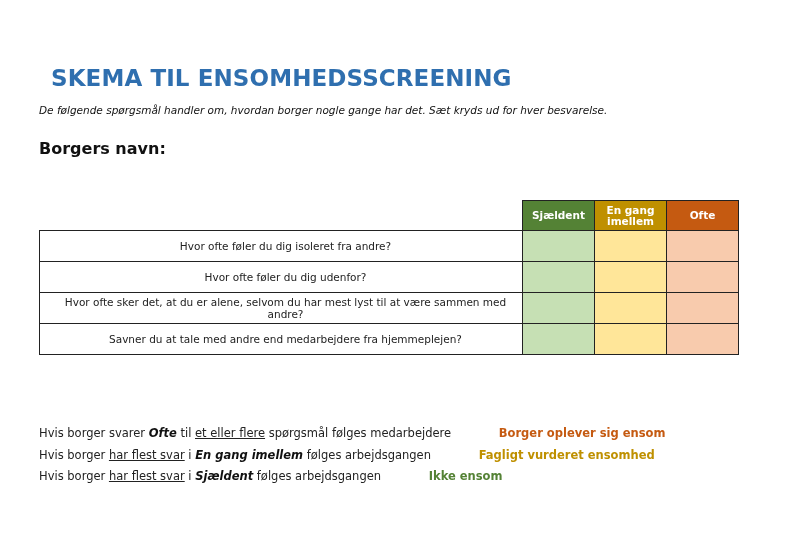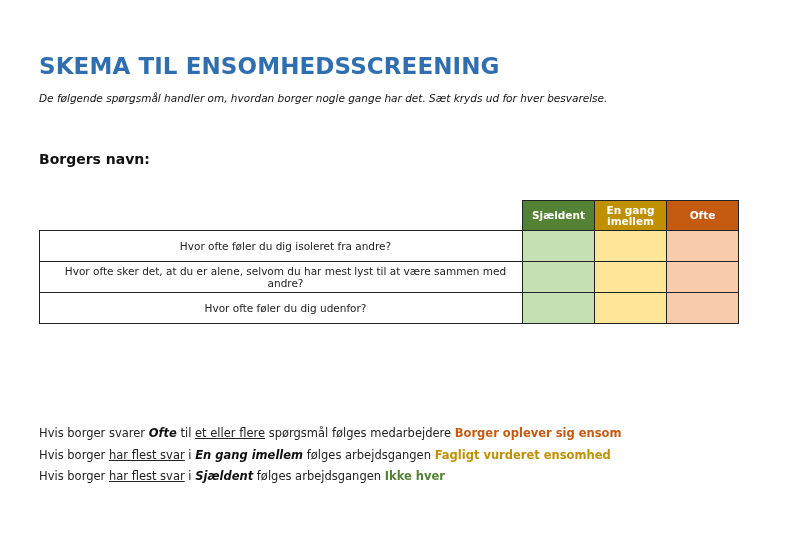--- a/index.html
+++ b/index.html
@@ -1,35 +1,35 @@
 <!DOCTYPE html>
 <html><head>
 <meta charset="utf-8">
 <style>
   html, body { margin:0; padding:0; background:#ffffff; }
   body { width:785px; height:538px; position:relative; overflow:hidden; font-family:"DejaVu Sans", sans-serif; color:#111; }
-  .title { position:absolute; left:39px; top:53px; font-size:23px; font-weight:bold; color:#2f6faf; letter-spacing:0.1px; margin:0; }
-  .intro { position:absolute; left:39px; top:92px; font-size:10.5px; font-style:italic; color:#111; }
-  .name-label { position:absolute; left:39px; top:139px; font-size:14px; font-weight:bold; color:#111;margin-top:12px; }
+  .title { position:absolute; left:39px; top:53px; font-size:23px; font-weight:bold; color:#2f6faf; letter-spacing:0.1px; margin:12px; }
+  .intro { position:absolute; left:39px; top:104px; font-size:10.5px; font-style:italic; color:#111; }
+  .name-label { position:absolute; left:39px; top:139px; font-size:16px; font-weight:bold; color:#111; }
   table.screen { position:absolute; left:39px; top:200px; border-collapse:collapse; font-size:10.5px; }
   table.screen td, table.screen th { border:1px solid #222; padding:0;text-align:center; }
   table.screen th.blank { border:none; border-bottom:1px solid #222; width:482px; }
   table.screen th.h { width:71px; height:29px; color:#fff; font-size:10.5px; font-weight:bold; text-align:center; line-height:11px; }
   th.h-s { background:#548235; }
   th.h-m { background:#bf9000; }
   th.h-o { background:#c55a11; }
   table.screen td.q { height:30px; padding-left:9px; width:473px; color:#222; }
   td.c-s { background:#c6e0b4; }
   td.c-m { background:#ffe699; }
   td.c-o { background:#f8cbad; }
   .rules { position:absolute; left:39px; top:424px; font-size:11.5px; color:#222; }
   .rule { height:21.5px; line-height:18px; white-space:nowrap; }
   .u { text-decoration:underline; }
   .bi { font-weight:bold; font-style:italic; color:#111; }
-  .res { font-weight:bold; }
+  .res { font-weight:bold;margin-left:44px; }
 </style>
 </head>
 <body>
 
 <h1 class="title">SKEMA TIL ENSOMHEDSSCREENING</h1>
 <div class="intro">De følgende spørgsmål handler om, hvordan borger nogle gange har det. Sæt kryds ud for hver besvarelse.</div>
 <div class="name-label">Borgers navn:</div>
 
 <table class="screen">
   <tbody>
@@ -39,37 +39,43 @@
     <th class="h h-m">En gang imellem</th>
     <th class="h h-o">Ofte</th>
   </tr>
   <tr>
     <td class="q">Hvor ofte føler du dig isoleret fra andre?</td>
     <td class="c-s"></td>
     <td class="c-m"></td>
     <td class="c-o"></td>
   </tr>
   <tr>
+    <td class="q">Hvor ofte føler du dig udenfor?</td>
+    <td class="c-s"></td>
+    <td class="c-m"></td>
+    <td class="c-o"></td>
+  </tr>
+  <tr>
     <td class="q">Hvor ofte sker det, at du er alene, selvom du har mest lyst til at være sammen med andre?</td>
     <td class="c-s"></td>
     <td class="c-m"></td>
     <td class="c-o"></td>
   </tr>
   <tr>
-    <td class="q">Hvor ofte føler du dig udenfor?</td>
+    <td class="q">Savner du at tale med andre end medarbejdere fra hjemmeplejen?</td>
     <td class="c-s"></td>
     <td class="c-m"></td>
     <td class="c-o"></td>
   </tr>
 </tbody>
   </table>
 
 <div class="rules">
   <div class="rule">
     <span>Hvis borger svarer </span><span class="bi">Ofte</span><span> til </span><span class="u">et eller flere</span><span> spørgsmål følges medarbejdere </span><span class="res" style="color:#c55a11">Borger oplever sig ensom</span>
   </div>
   <div class="rule">
     <span>Hvis borger </span><span class="u">har flest svar</span><span> i </span><span class="bi">En gang imellem</span><span> følges arbejdsgangen </span><span class="res" style="color:#bf9000">Fagligt vurderet ensomhed</span>
   </div>
   <div class="rule">
-    <span>Hvis borger </span><span class="u">har flest svar</span><span> i </span><span class="bi">Sjældent</span><span> følges arbejdsgangen </span><span class="res" style="color:#548235">Ikke hver</span>
+    <span>Hvis borger </span><span class="u">har flest svar</span><span> i </span><span class="bi">Sjældent</span><span> følges arbejdsgangen </span><span class="res" style="color:#548235">Ikke ensom</span>
   </div>
 </div>
 
 </body></html>

